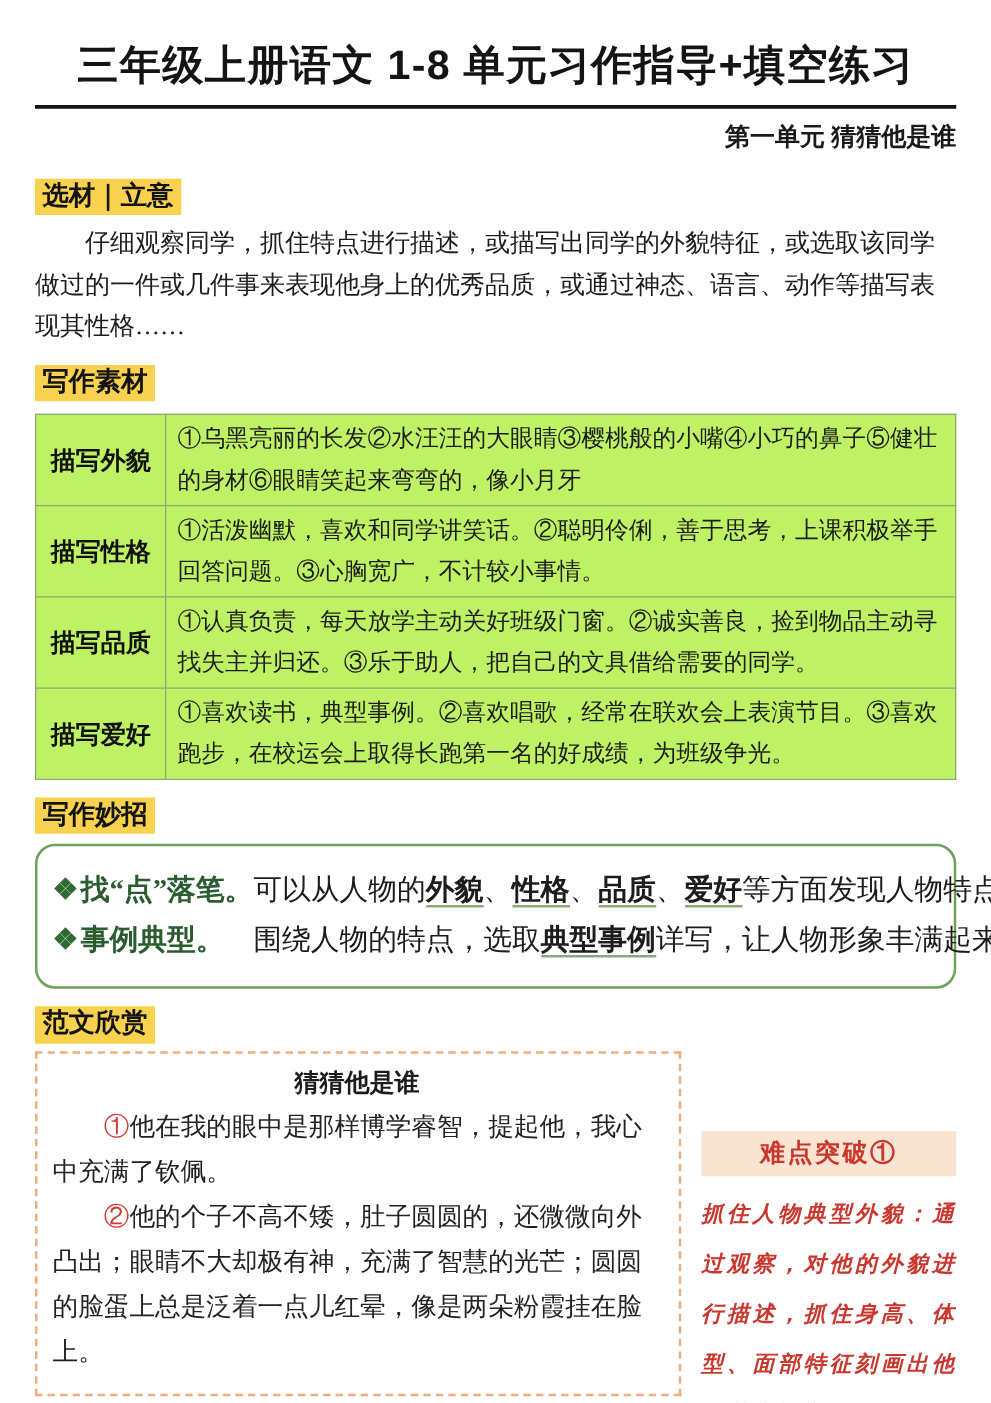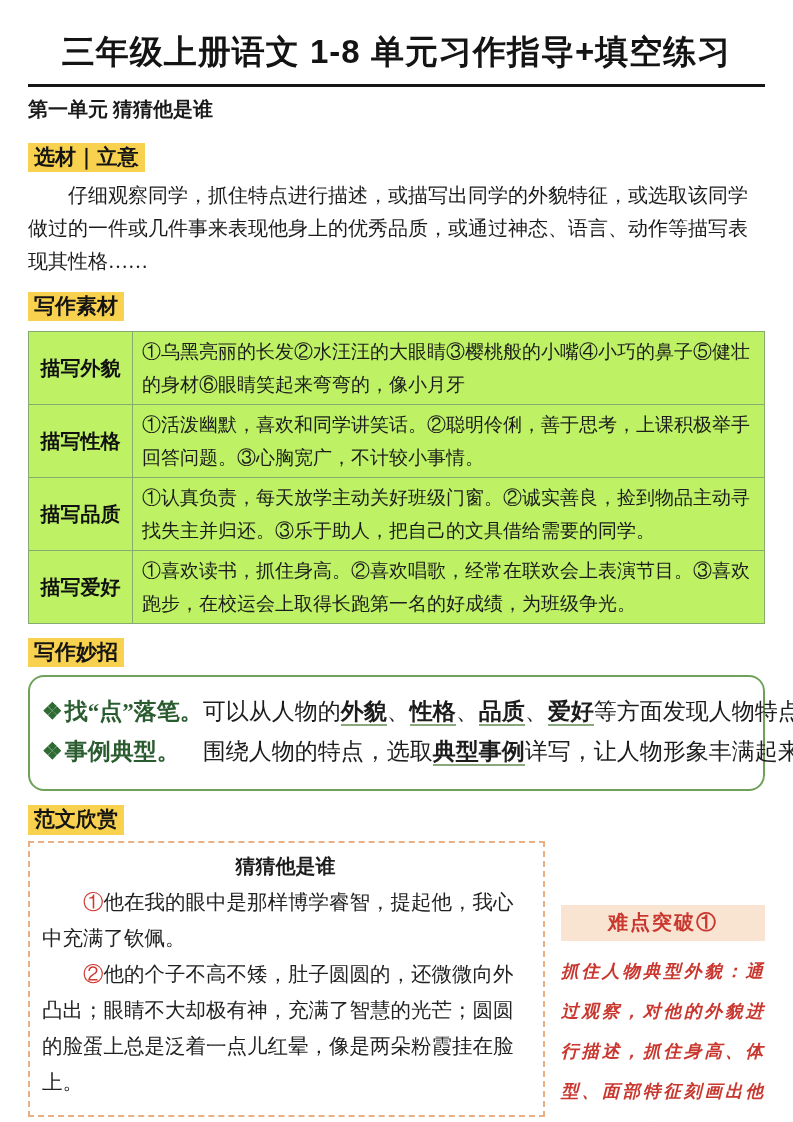--- a/index.html
+++ b/index.html
@@ -20,21 +20,21 @@
     font-size: 33px;
     text-align: center;
     letter-spacing: 1px;
     color: #141414;
     padding-bottom: 9px;
     border-bottom: 3.5px solid #161616;
   }
   .doc-subtitle {
     font-size: 20px;
     font-weight: bold;
-    text-align: left;
+    text-align: right;
     margin-top: 9px;
     color: #1a1a1a;
   }
   
   .sec-label {
     display: inline-block;
     font-family: "Liberation Sans", "DejaVu Sans", sans-serif;
     font-weight: 700;
     font-size: 21px;
     color: #141414;
@@ -172,21 +172,21 @@
         <tr>
           <th>描写性格</th>
           <td>①活泼幽默，喜欢和同学讲笑话。②聪明伶俐，善于思考，上课积极举手回答问题。③心胸宽广，不计较小事情。</td>
         </tr>
         <tr>
           <th>描写品质</th>
           <td>①认真负责，每天放学主动关好班级门窗。②诚实善良，捡到物品主动寻找失主并归还。③乐于助人，把自己的文具借给需要的同学。</td>
         </tr>
         <tr>
           <th>描写爱好</th>
-          <td>①喜欢读书，抓住身高。②喜欢唱歌，经常在联欢会上表演节目。③喜欢跑步，在校运会上取得长跑第一名的好成绩，为班级争光。</td>
+          <td>①喜欢读书，典型事例。②喜欢唱歌，经常在联欢会上表演节目。③喜欢跑步，在校运会上取得长跑第一名的好成绩，为班级争光。</td>
         </tr>
       </tbody>
   </table>
 
   <div class="mt-md">
     <span class="sec-label">写作妙招</span>
   </div>
   <div class="tips-box">
       <div class="tip"><span class="bullet">❖</span><span class="lead">找“点”落笔。</span><span>可以从人物的</span><span class="u">外貌</span><span>、</span><span class="u">性格</span><span>、</span><span class="u">品质</span><span>、</span><span class="u">爱好</span><span>等方面发现人物特点。</span></div>
       <div class="tip"><span class="bullet">❖</span><span class="lead">事例典型。</span><span>　围绕人物的特点，选取</span><span class="u">典型事例</span><span>详写，让人物形象丰满起来。</span></div>

